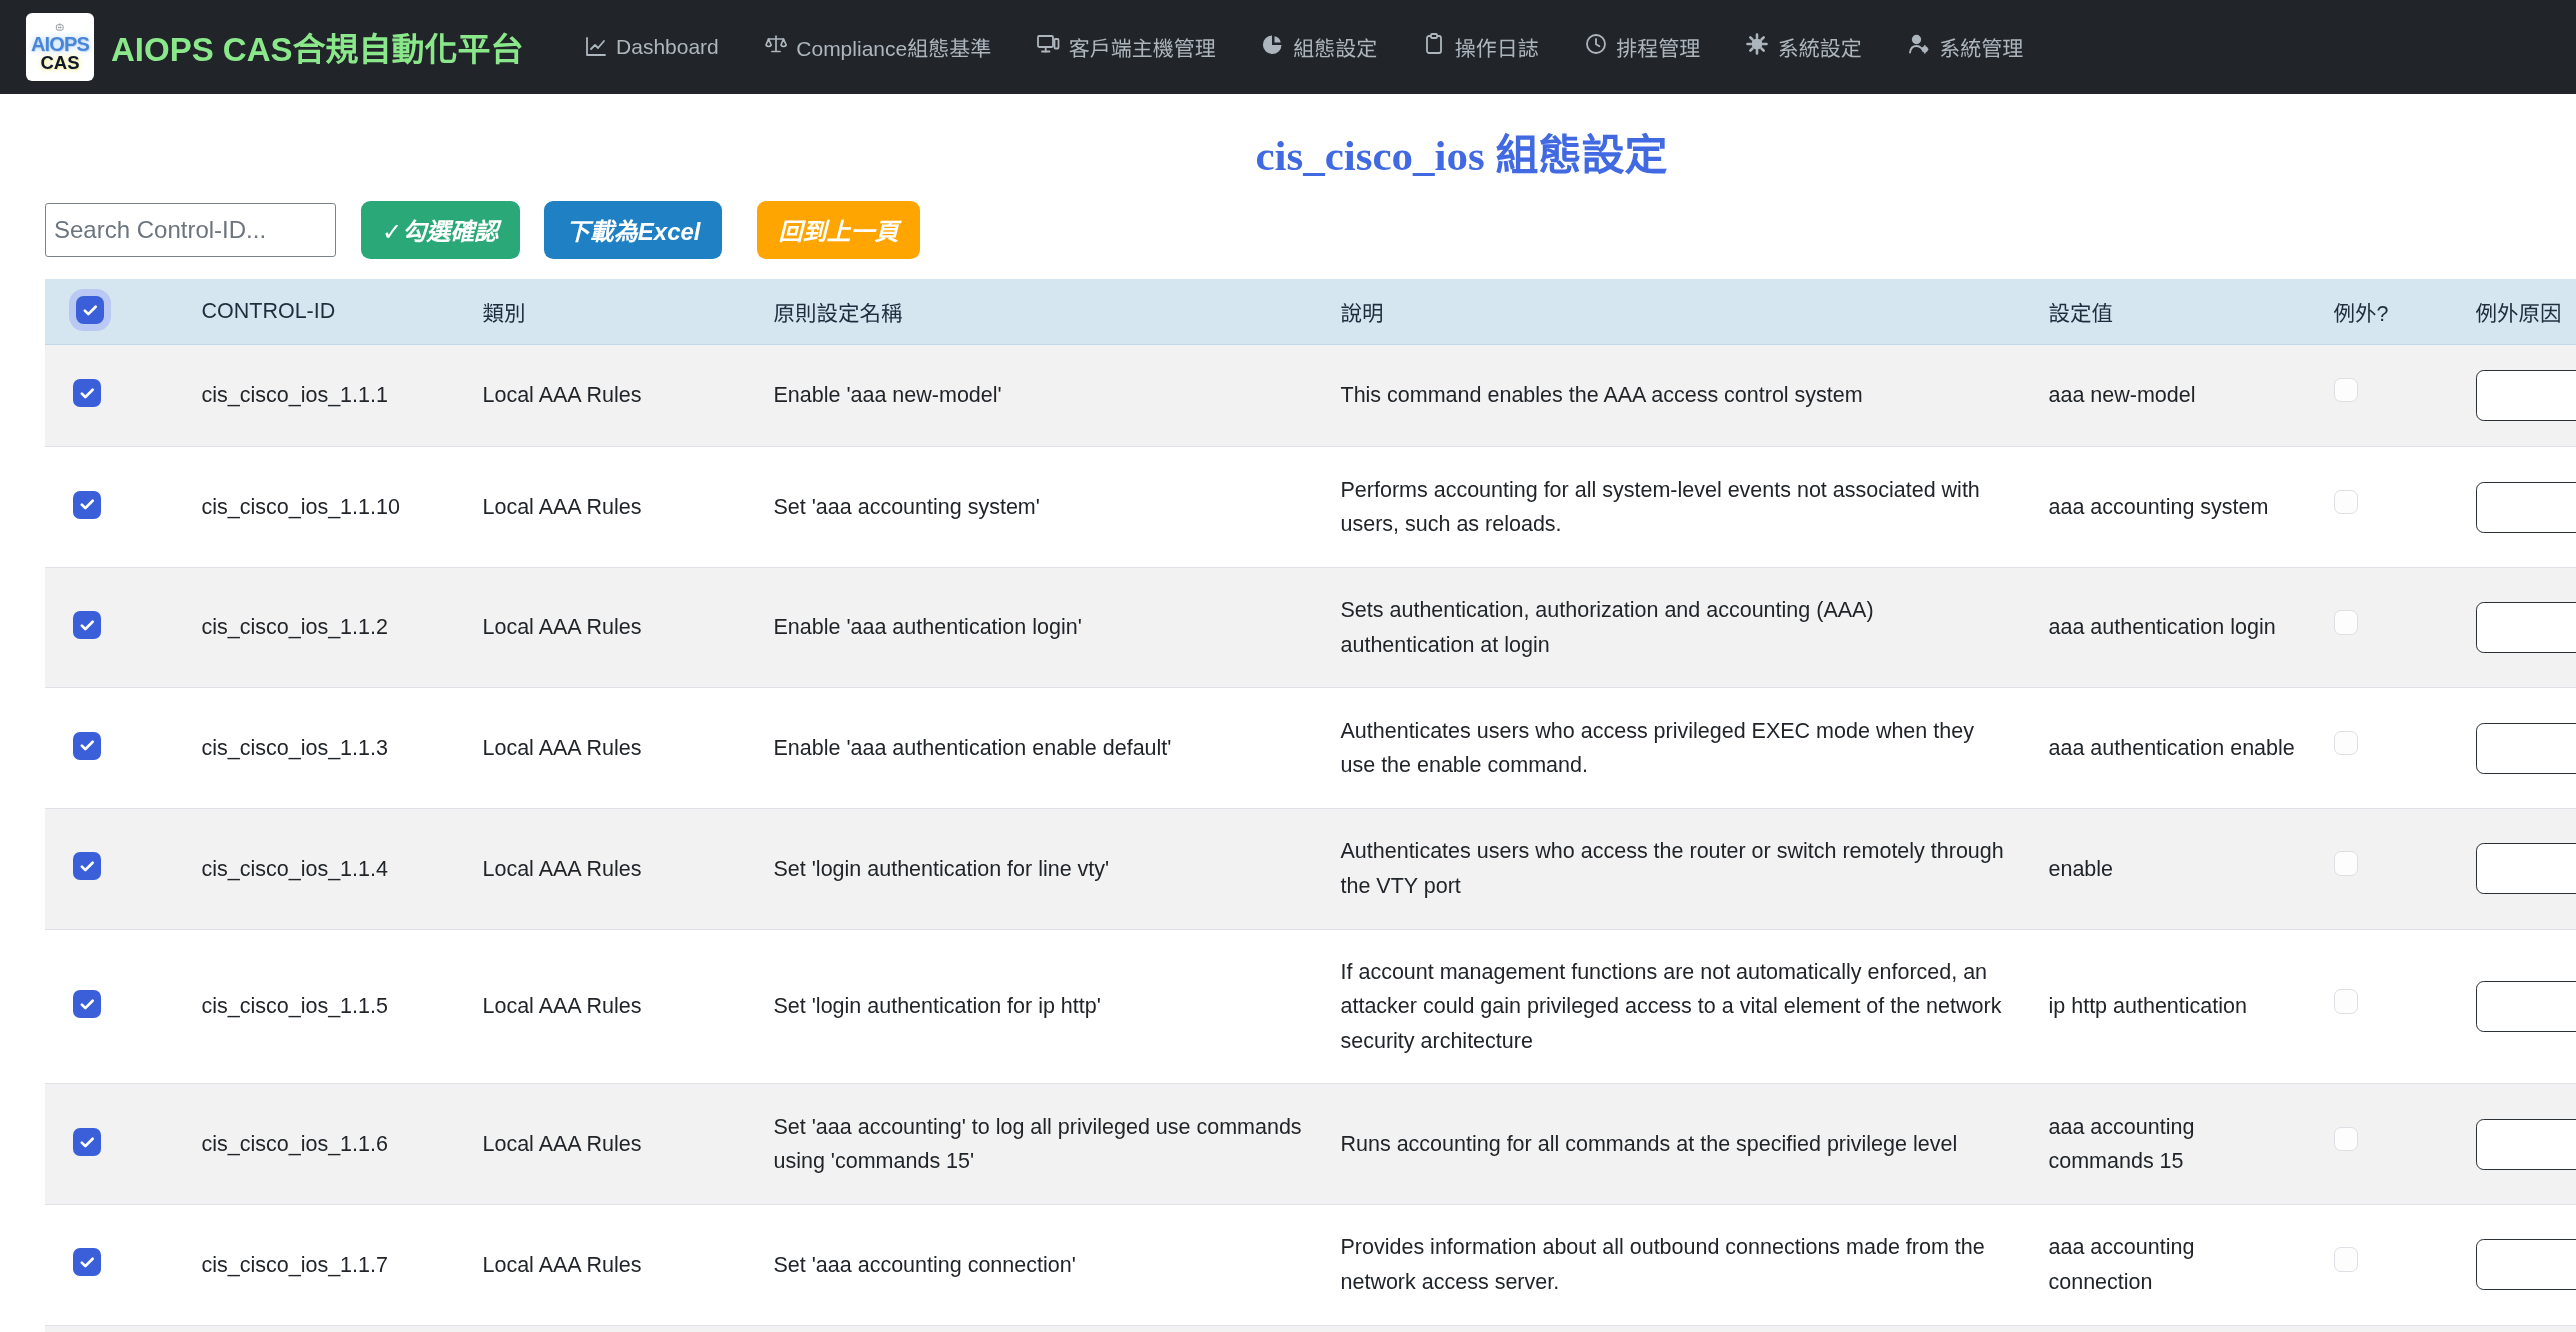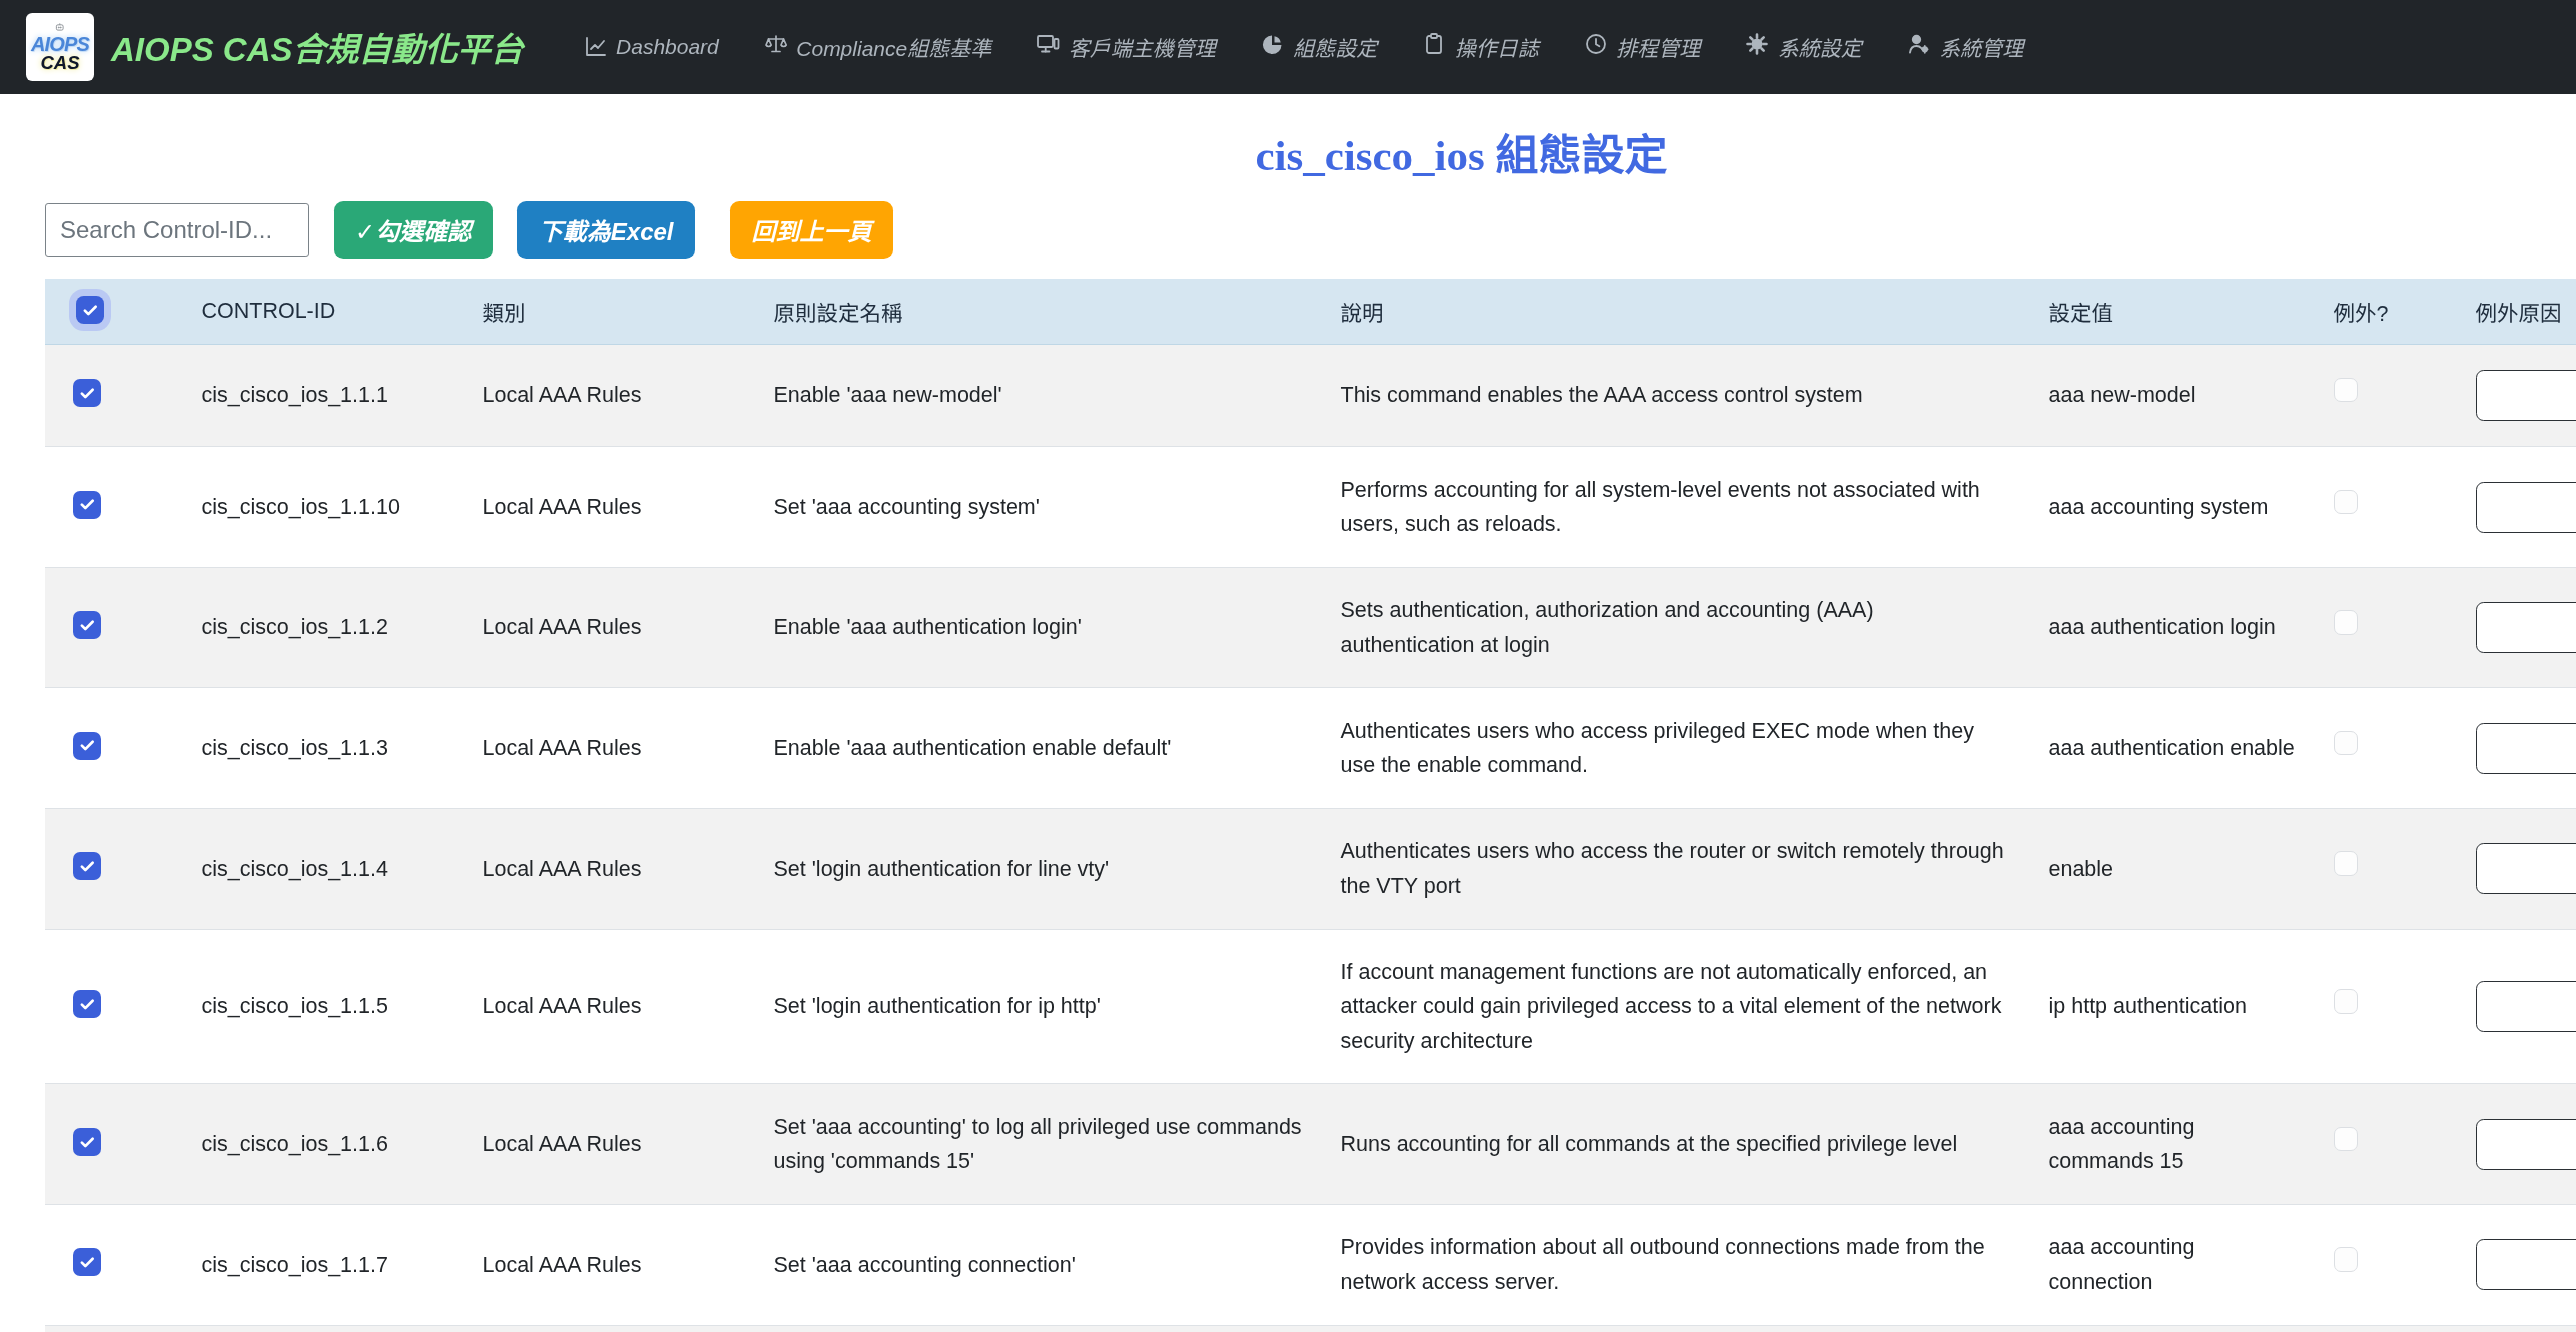--- a/index.html
+++ b/index.html
@@ -21,21 +21,20 @@
     width:2576px;height:1333px;
     background:#fff;
     font-family:"Liberation Sans","DejaVu Sans",sans-serif;
     color:#212529;
   }
   
   .navbar{
     height:94px;background:var(--navbar-bg);
     display:flex;align-items:center;
     padding:0 26px;
-    font-style:italic;
   }
   .logo{
     width:68px;height:68px;background:#fff;border-radius:6.2px;
     display:flex;flex-direction:column;align-items:center;justify-content:center;
     line-height:1;flex:0 0 auto;
   }
   .logo-face{margin-bottom:1.5px;}
   .logo-aiops{
     color:#4a86d8;font-weight:800;font-size:20px;letter-spacing:-0.8px;
     text-shadow:0 0 6.2px #a9cdf3, 0.8px 0.8px 0 #cfe2f7;
@@ -62,23 +61,23 @@
     margin:26px 0 18.5px 0;text-align:center;
     color:var(--title-blue);
     font-family:"Liberation Serif","DejaVu Serif",serif;
     font-size:43px;font-weight:700;
   }
   .toolbar{
     display:flex;align-items:center;
     margin:0 0 20px 45px;
   }
   .search-input{
-    width:264px;height:54px;
+    width:291px;height:54px;
     border:0.8px solid #7a8288;border-radius:3.1px;
-    font-size:24px;padding:0 14px;color:#212529;
+    font-size:24px;padding:0 8px;color:#212529;
     font-family:"Liberation Sans","DejaVu Sans",sans-serif;
   }
   .search-input::placeholder{color:#6c757d;}
   .btn{
     height:58px;padding:0 21.5px;margin-left:24.6px;
     border:none;border-radius:9.2px;
     font-size:24px;font-weight:700;color:#fff;cursor:pointer;
     font-family:"Liberation Sans","DejaVu Sans",sans-serif;white-space:nowrap;font-style:italic;
   }
   .btn-green{background:var(--btn-green);}

